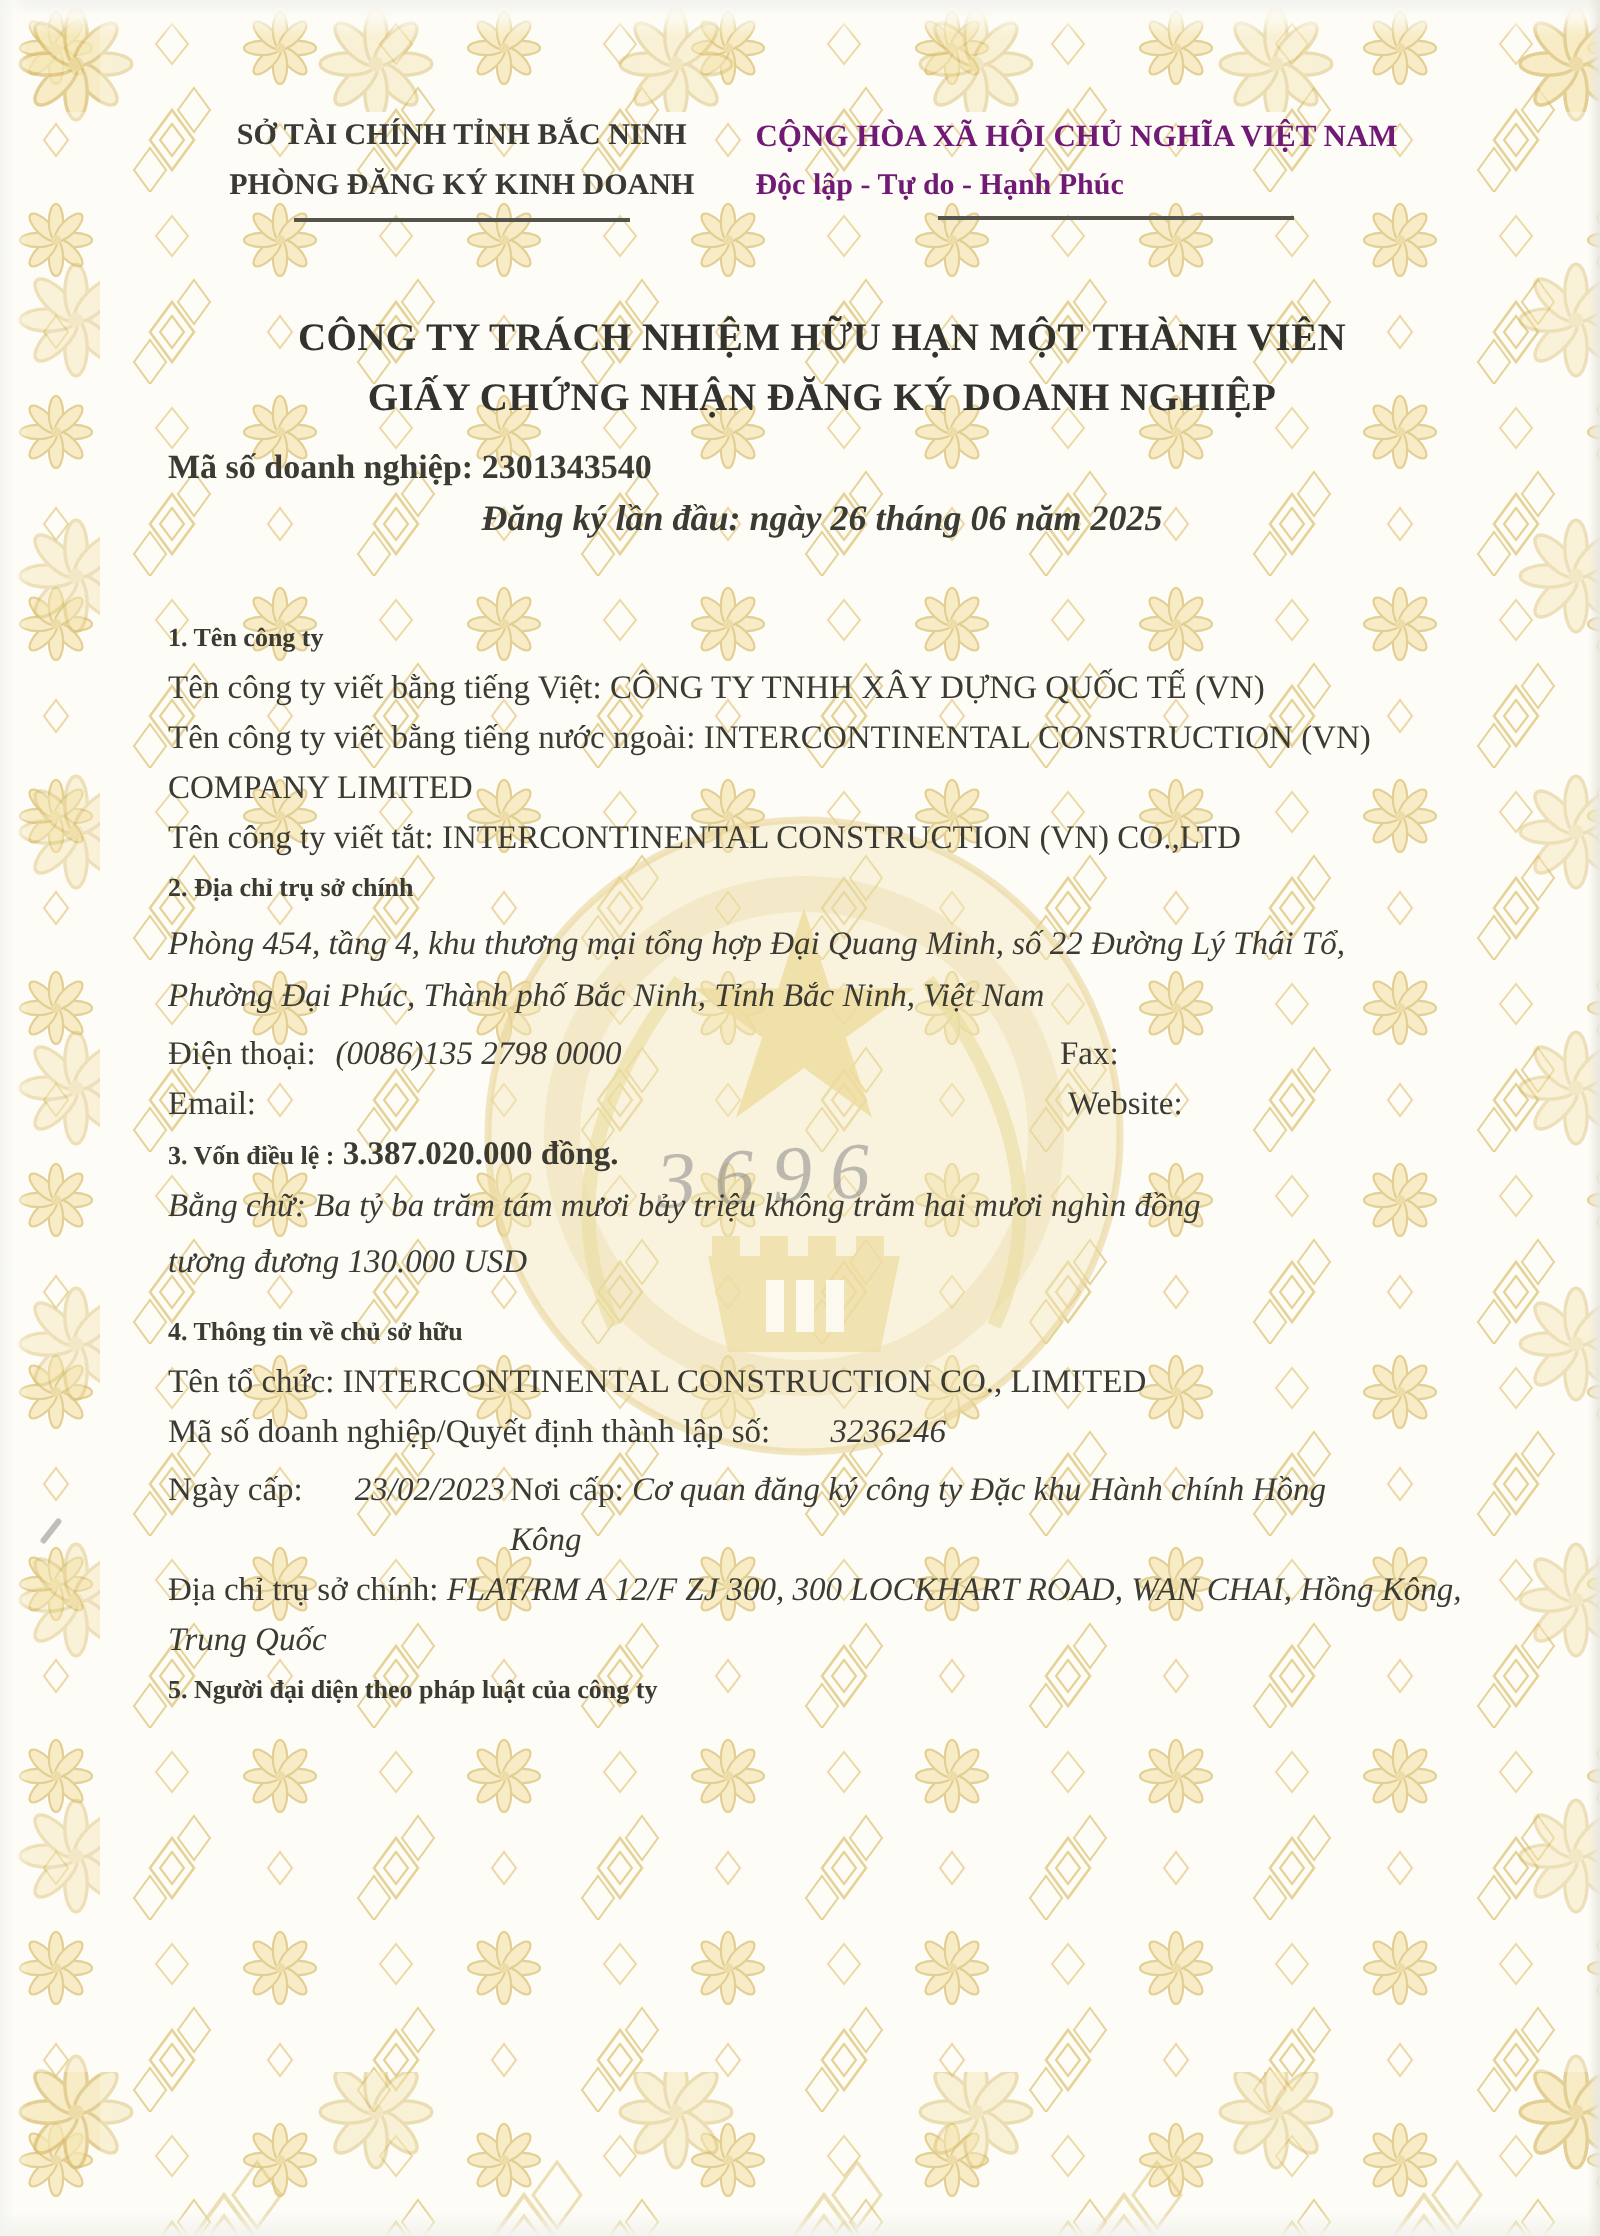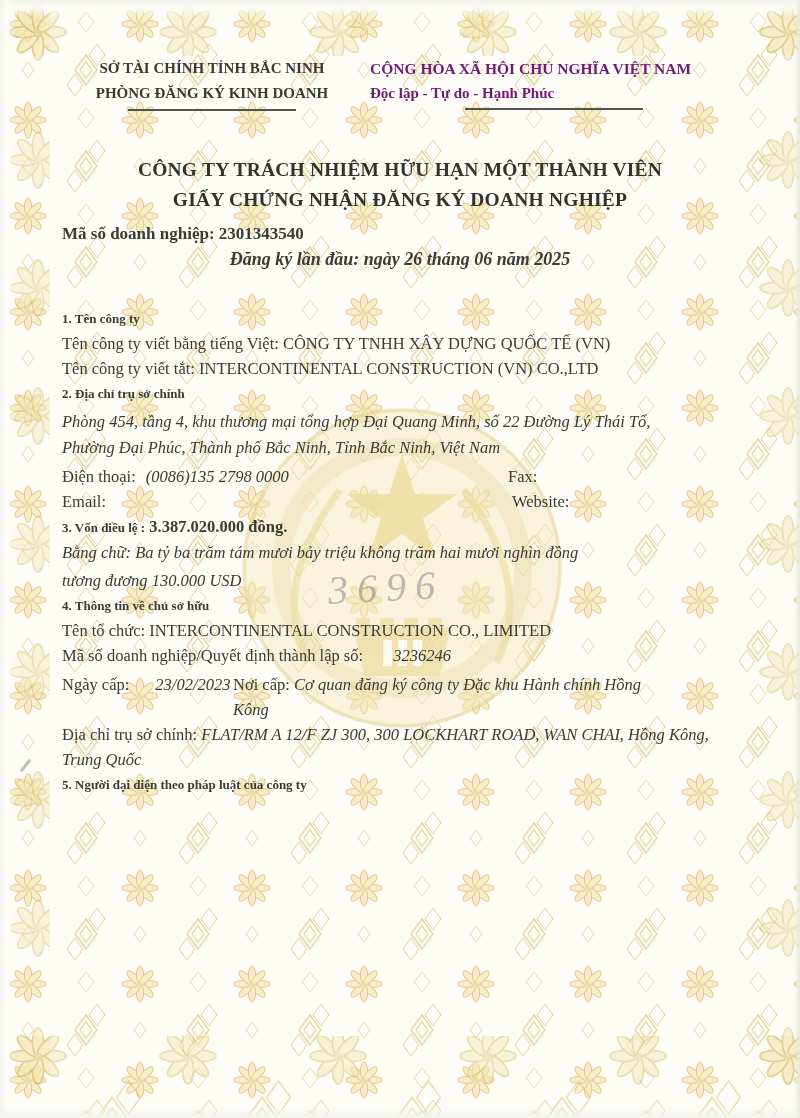--- a/index.html
+++ b/index.html
@@ -36,21 +36,21 @@
   }
   .edge-top{position:absolute;top:0;left:0;right:0;height:18px;z-index:5;
     background:linear-gradient(180deg,#f2f2ee 0%,rgba(253,252,246,.85) 45%,rgba(253,252,246,0) 100%);}
   .edge-left{position:absolute;top:0;left:0;bottom:0;width:14px;z-index:5;
     background:linear-gradient(90deg,#f4f4f0 0%,rgba(253,252,246,.7) 50%,rgba(253,252,246,0) 100%);}
   .edge-bottom{position:absolute;bottom:0;left:0;right:0;height:12px;z-index:5;
     background:linear-gradient(0deg,#f3f3ef 0%,rgba(253,252,246,0) 100%);}
   .edge-right{position:absolute;top:0;right:0;bottom:0;width:6px;z-index:5;
     background:linear-gradient(270deg,#e9e7e0 0%,rgba(253,252,246,0) 100%);}
 
-  .content{position:absolute;inset:0;z-index:3;padding:56px 62px 0 62px;box-sizing:border-box;}
+  .content{position:absolute;inset:0;z-index:3;padding:56px 62px 0 84px;box-sizing:border-box;}
 
   .header{display:flex;justify-content:space-between;align-items:flex-start;}
   .h-left{width:300px;text-align:center;font-weight:700;font-size:15px;line-height:25px;color:#3a3933;}
   .h-right{width:368px;text-align:left;font-weight:700;color:#701a75;}
   .h-right .l1{font-size:15.5px;line-height:25px;}
   .h-right .l2{font-size:15px;line-height:24px;}
   .u-line{border-top:2px solid #55544c;margin:3px auto 0;}
   .u-left{width:168px;}
   .u-right{width:178px;}
 
@@ -68,21 +68,21 @@
   .row{display:flex;}
   .row-phone{margin-top:3px;}
   .cell-phone{flex:0 0 446px;display:flex;}
   .cell-email{flex:0 0 450px;}
   .phone-val{margin-left:10px;}
   .gap26{margin-left:26px;}
   .row-issue{margin-top:4px;}
   .cell-issue{flex:0 0 171px;display:flex;}
   .cell-place{max-width:420px;}
   .mt3{margin-top:3px;}
-  .mt10{margin-top:0;}
+  .mt10{margin-top:10px;}
   .bold{font-weight:700;}
 </style>
 </head>
 <body>
 
 <div class="page">
 
   <svg class="bg" width="800" height="1118" viewBox="0 0 800 1118" aria-hidden="true">
     <defs>
       <g id="flower">
@@ -167,20 +167,24 @@
     </div>
     <div class="reg-line">Đăng ký lần đầu: ngày 26 tháng 06 năm 2025</div>
 
     <div class="body">
 
       <p class="sec">1. Tên công ty</p>
       <p>
         <span>Tên công ty viết bằng tiếng Việt:</span>
         <span>CÔNG TY TNHH XÂY DỰNG QUỐC TẾ (VN)</span>
       </p>
+      <p class="foreign">
+        <span>Tên công ty viết bằng tiếng nước ngoài:</span>
+        <span>INTERCONTINENTAL CONSTRUCTION (VN) COMPANY LIMITED</span>
+      </p>
       <p>
         <span>Tên công ty viết tắt:</span>
         <span>INTERCONTINENTAL CONSTRUCTION (VN) CO.,LTD</span>
       </p>
 
       <p class="sec">2. Địa chỉ trụ sở chính</p>
       <p class="addr">Phòng 454, tầng 4, khu thương mại tổng hợp Đại Quang Minh, số 22 Đường Lý Thái Tổ, Phường Đại Phúc, Thành phố Bắc Ninh, Tỉnh Bắc Ninh, Việt Nam</p>
       <div class="row row-phone">
         <div class="cell-phone">
           <span>Điện thoại:</span>

